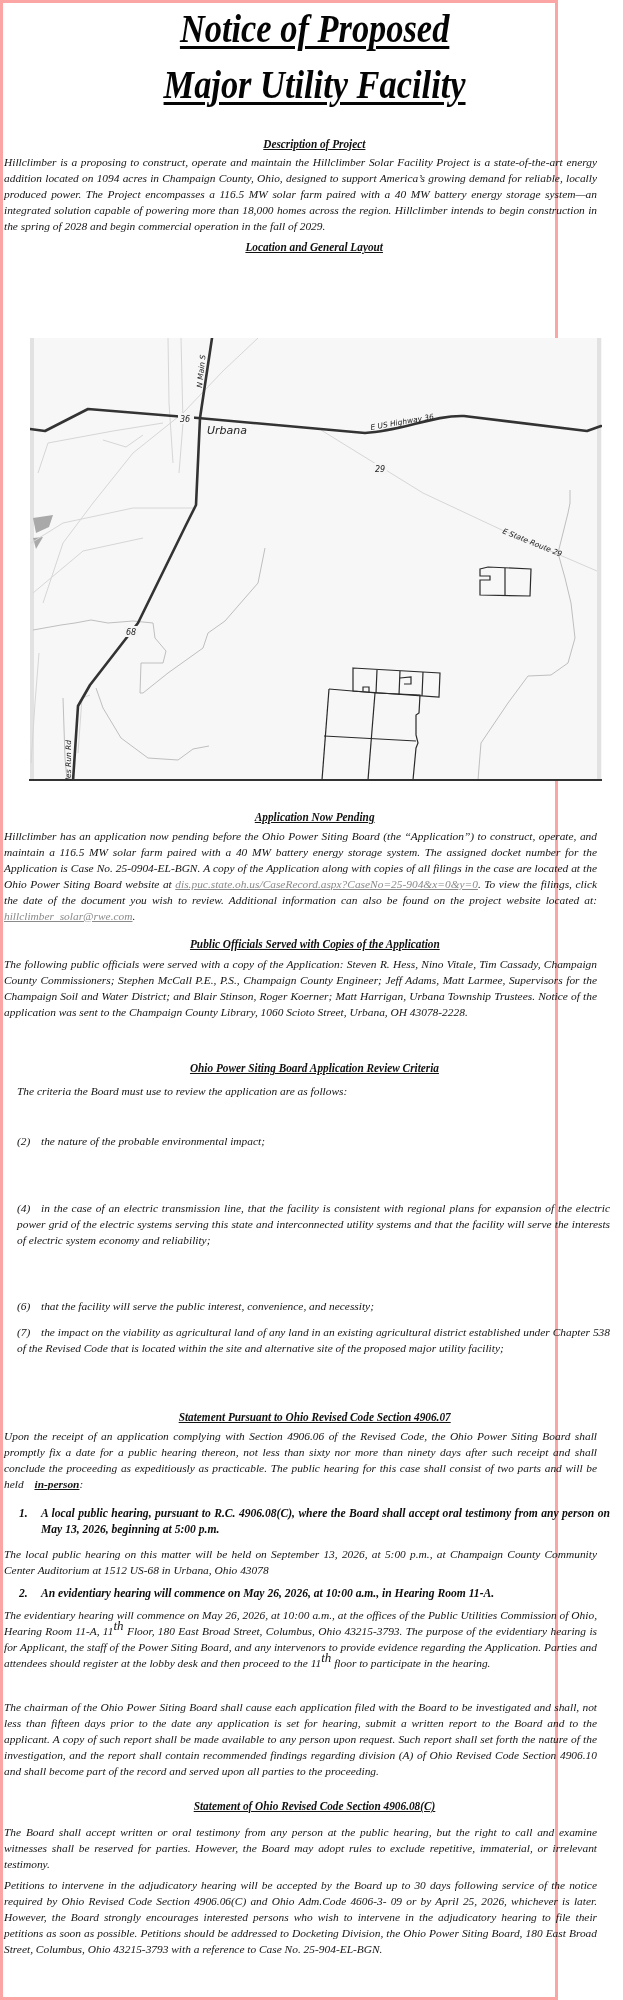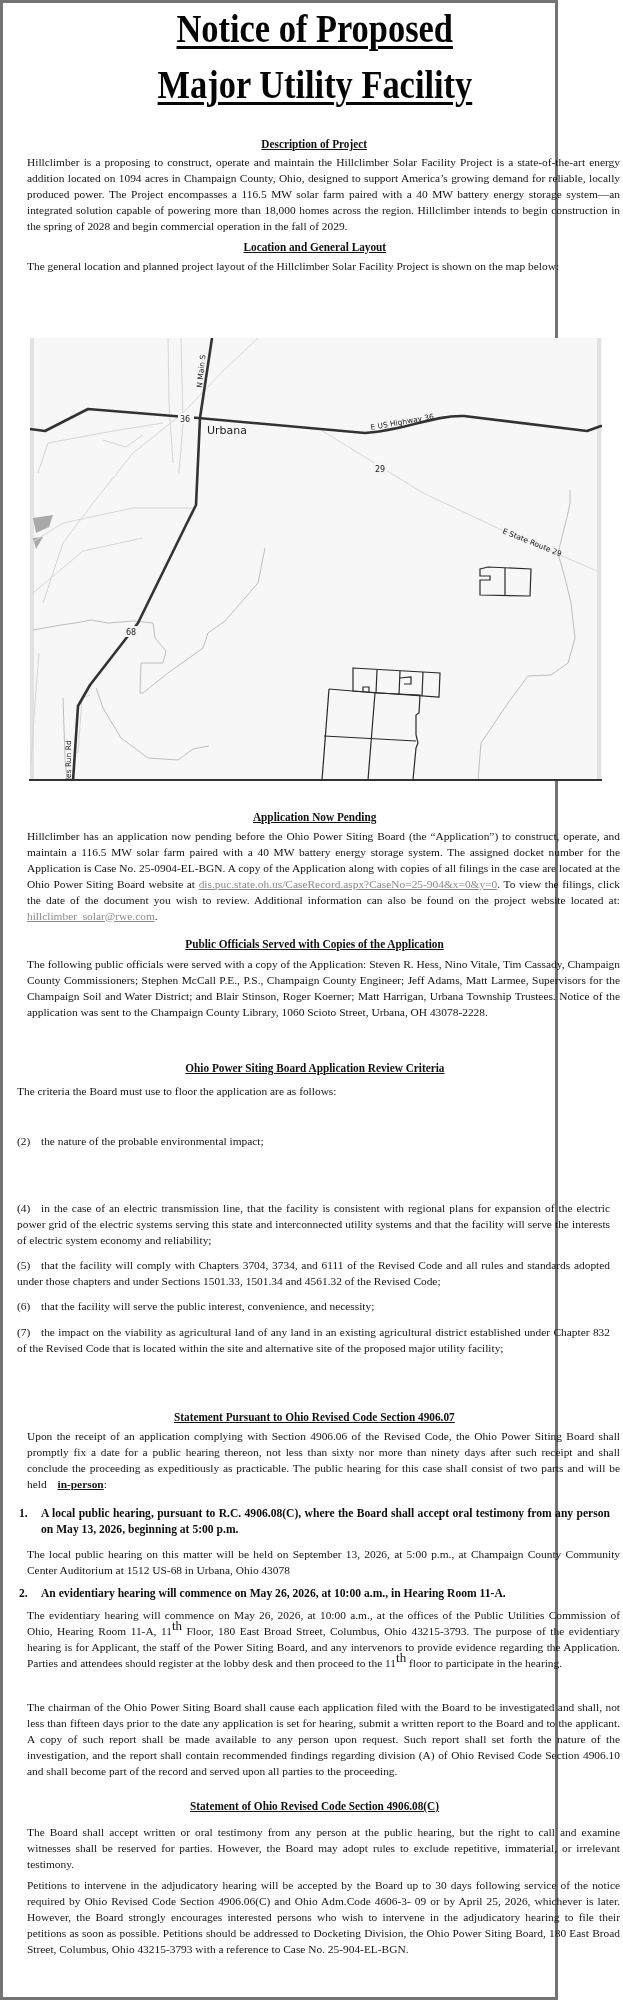--- a/index.html
+++ b/index.html
@@ -1,39 +1,39 @@
 <!DOCTYPE html>
 <html><head>
 <meta charset="utf-8">
 <style>
   html, body { margin: 0; padding: 0; background: #ffffff; }
   body { width: 623px; height: 2000px; position: relative; overflow: hidden; }
   .frame {
     position: absolute; left: 0; top: 0; width: 558px; height: 2000px;
-    box-sizing: border-box; border: 3px solid #737373; background: #fff;
+    box-sizing: border-box; border: 3px solid #fca5a5; background: #fff; font-style: italic;
   }
   .title {
     position: absolute; left: 0; width: 623px; text-align: center;
     font-family: "Liberation Serif", serif; font-weight: bold; font-size: 40px;
     line-height: 40px; color: #050505;
   }
   .title span {
     display: inline-block; text-decoration: underline; text-decoration-thickness: 3px;
     text-underline-offset: 4px; transform: scaleX(0.86); transform-origin: center;
   }
   .t1 { top: 6px; }
   .t2 { top: 62px; }
   .heading {
     position: absolute; left: 0; width: 623px; text-align: center;
     font-family: "Liberation Serif", serif; font-weight: bold; font-size: 12px;
     line-height: 14px; color: #111;
   }
   .heading span { text-decoration: underline; display: inline-block; transform: scaleX(0.94); }
   .para {
-    position: absolute; left: 24px; width: 593px;
+    position: absolute; left: 1px; width: 593px;
     font-family: "Liberation Serif", serif; font-size: 11.4px; line-height: 15.9px;
     text-align: justify; color: #141414;
   }
   .link { color: #8a8a8a; text-decoration: underline; }
   .crit { position: absolute; left: 14px; width: 593px;
     font-family: "Liberation Serif", serif; font-size: 11.4px; line-height: 15.9px;
     text-align: justify; color: #141414; }
   .crit .num { display: inline-block; width: 24px; }
   .hear { position: absolute; left: 14px; width: 593px;
     font-family: "Liberation Serif", serif; font-size: 11.6px; line-height: 15.9px;
@@ -49,21 +49,20 @@
 
 <div class="frame">
 
   <div class="title t1"><span>Notice of Proposed</span></div>
   <div class="title t2"><span>Major Utility Facility</span></div>
 
   <div class="heading" style="top:134px"><span>Description of Project</span></div>
   <div class="para" style="top:152px">Hillclimber is a proposing to construct, operate and maintain the Hillclimber Solar Facility Project is a state-of-the-art energy addition located on 1094 acres in Champaign County, Ohio, designed to support America’s growing demand for reliable, locally produced power. The Project encompasses a 116.5 MW solar farm paired with a 40 MW battery energy storage system—an integrated solution capable of powering more than 18,000 homes across the region. Hillclimber intends to begin construction in the spring of 2028 and begin commercial operation in the fall of 2029.</div>
 
   <div class="heading" style="top:237px"><span>Location and General Layout</span></div>
-  <div class="para" style="top:256px">The general location and planned project layout of the Hillclimber Solar Facility Project is shown on the map below:</div>
 
   <svg class="map" viewBox="0 0 623 2000" width="623" height="2000">
     <defs>
       <clipPath id="mapclip">
           <rect x="27" y="335" width="572" height="443"></rect>
         </clipPath>
     </defs>
     <rect x="27" y="335" width="572" height="443" fill="#f7f7f7"></rect>
     <rect x="27" y="335" width="4" height="443" fill="#e2e2e2"></rect>
     <rect x="594" y="335" width="4" height="443" fill="#e2e2e2"></rect>
@@ -138,26 +137,25 @@
 
   <div class="heading" style="top:807px"><span>Application Now Pending</span></div>
   <div class="para" style="top:826px">
     <span>Hillclimber has an application now pending before the Ohio Power Siting Board (the “Application”) to construct, operate, and maintain a 116.5 MW solar farm paired with a 40 MW battery energy storage system. The assigned docket number for the Application is Case No. 25-0904-EL-BGN. A copy of the Application along with copies of all filings in the case are located at the Ohio Power Siting Board website at </span><a class="link">dis.puc.state.oh.us/CaseRecord.aspx?CaseNo=25-904&amp;x=0&amp;y=0</a><span>. To view the filings, click the date of the document you wish to review. Additional information can also be found on the project website located at: </span><a class="link">hillclimber_solar@rwe.com</a><span>.</span>
   </div>
 
   <div class="heading" style="top:934px"><span>Public Officials Served with Copies of the Application</span></div>
   <div class="para" style="top:954px">The following public officials were served with a copy of the Application: Steven R. Hess, Nino Vitale, Tim Cassady, Champaign County Commissioners; Stephen McCall P.E., P.S., Champaign County Engineer; Jeff Adams, Matt Larmee, Supervisors for the Champaign Soil and Water District; and Blair Stinson, Roger Koerner; Matt Harrigan, Urbana Township Trustees. Notice of the application was sent to the Champaign County Library, 1060 Scioto Street, Urbana, OH 43078-2228.</div>
 
   <div class="heading" style="top:1058px"><span>Ohio Power Siting Board Application Review Criteria</span></div>
-  <div class="crit" style="top:1081px">The criteria the Board must use to floor the application are as follows:</div>
+  <div class="crit" style="top:1081px">The criteria the Board must use to review the application are as follows:</div>
   <div class="crit" style="top:1131px"><span class="num">(2)</span><span>the nature of the probable environmental impact;</span></div>
   <div class="crit" style="top:1198px"><span class="num">(4)</span><span>in the case of an electric transmission line, that the facility is consistent with regional plans for expansion of the electric power grid of the electric systems serving this state and interconnected utility systems and that the facility will serve the interests of electric system economy and reliability;</span></div>
-  <div class="crit" style="top:1255px"><span class="num">(5)</span><span>that the facility will comply with Chapters 3704, 3734, and 6111 of the Revised Code and all rules and standards adopted under those chapters and under Sections 1501.33, 1501.34 and 4561.32 of the Revised Code;</span></div>
   <div class="crit" style="top:1296px"><span class="num">(6)</span><span>that the facility will serve the public interest, convenience, and necessity;</span></div>
-  <div class="crit" style="top:1322px"><span class="num">(7)</span><span>the impact on the viability as agricultural land of any land in an existing agricultural district established under Chapter 832 of the Revised Code that is located within the site and alternative site of the proposed major utility facility;</span></div>
+  <div class="crit" style="top:1322px"><span class="num">(7)</span><span>the impact on the viability as agricultural land of any land in an existing agricultural district established under Chapter 538 of the Revised Code that is located within the site and alternative site of the proposed major utility facility;</span></div>
 
   <div class="heading" style="top:1407px"><span>Statement Pursuant to Ohio Revised Code Section 4906.07</span></div>
   <div class="para" style="top:1426px">
     <span>Upon the receipt of an application complying with Section 4906.06 of the Revised Code, the Ohio Power Siting Board shall promptly fix a date for a public hearing thereon, not less than sixty nor more than ninety days after such receipt and shall conclude the proceeding as expeditiously as practicable. The public hearing for this case shall consist of two parts and will be held </span><span class="bold-u">in-person</span><span>:</span>
   </div>
 
   <div class="hear" style="top:1503px">
     <span class="n">1.</span>
     <span class="txt">A local public hearing, pursuant to R.C. 4906.08(C), where the Board shall accept oral testimony from any person on May 13, 2026, beginning at 5:00 p.m.</span>
   </div>

